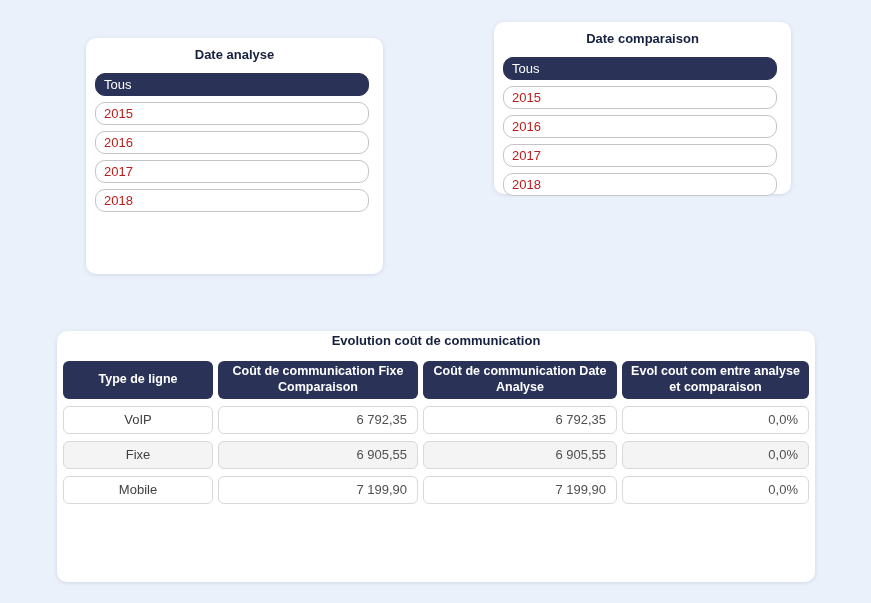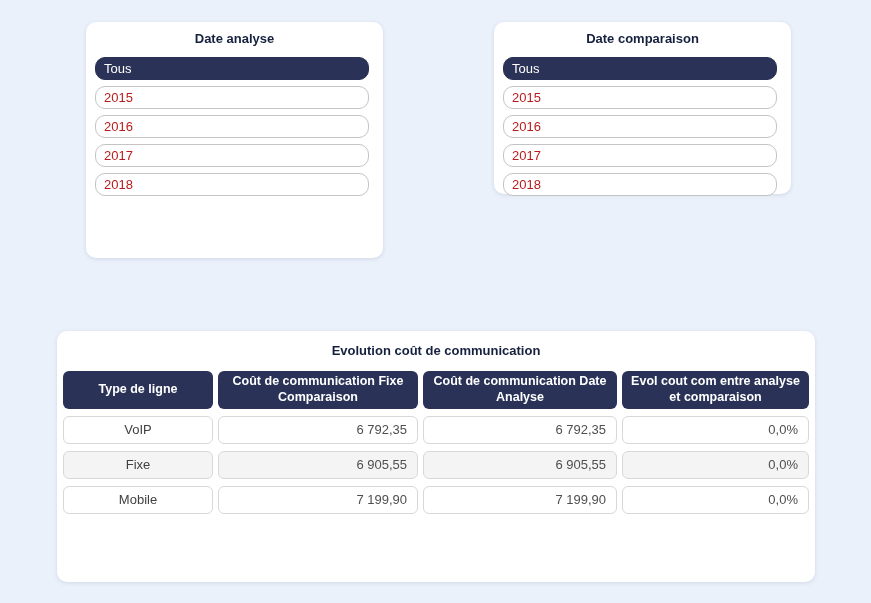--- a/index.html
+++ b/index.html
@@ -11,37 +11,37 @@
   html,body{margin:0;padding:0;}
   body{
     width:871px;height:603px;position:relative;overflow:hidden;
     background:var(--page-bg);
     font-family:"Liberation Sans", sans-serif;
   }
   .card{
     position:absolute;background:#ffffff;border-radius:10px;
     box-shadow:0 1px 4px rgba(100,120,160,0.20);
   }
-  #filter-card-0{left:86px;top:22px;width:297px;height:236px;}
+  #filter-card-0{left:86px;top:38px;width:297px;height:236px;}
   #filter-card-1{left:466px;top:22px;width:297px;height:172px;margin-left:28px;}
   .card-title{
     padding-top:9px;text-align:center;font-size:13px;font-weight:bold;
     color:#16203f;line-height:16px;margin-bottom:10px;
   }
   .option{
     height:23px;line-height:21px;margin:0 14px 6px 9px;
     border:1px solid #c4c4c4;border-radius:10px;background:#fff;
     padding-left:8px;font-size:13px;color:#b91c1c;cursor:pointer;
     white-space:nowrap;overflow:hidden;
   }
   .option.selected{
     background:var(--accent);border-color:var(--accent);color:#ffffff;
   }
   #table-card{left:57px;top:331px;width:758px;height:251px;}
-  #table-card .card-title{margin-bottom:13px;line-height:15px;padding-top:12px;}
+  #table-card .card-title{margin-bottom:13px;line-height:15px;padding-top:2px;}
   .tbl{padding:0 6px;}
   .hdr-row,.row{
     display:grid;grid-template-columns:150px 200px 194px 187px;
     column-gap:5px;
   }
   .hdr-row{margin-bottom:7px;}
   .hdr-cell{
     background:var(--accent);color:#ffffff;font-weight:bold;font-size:12.5px;
     border-radius:6px;height:38px;display:flex;align-items:center;
     justify-content:center;text-align:center;padding:2px 8px;line-height:1.25;

